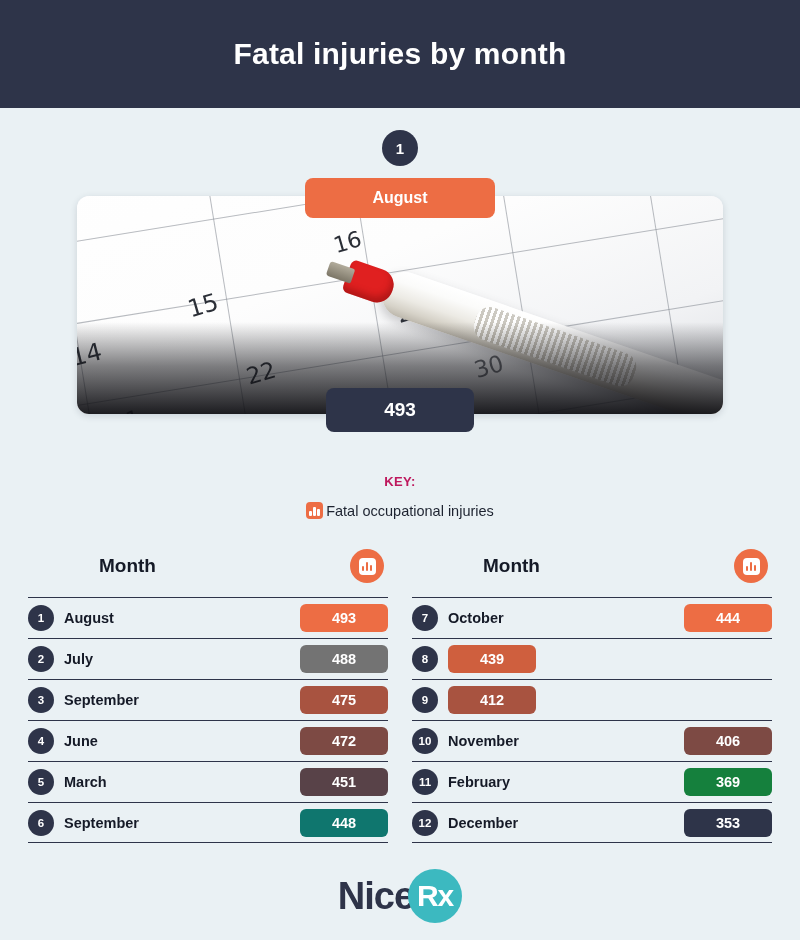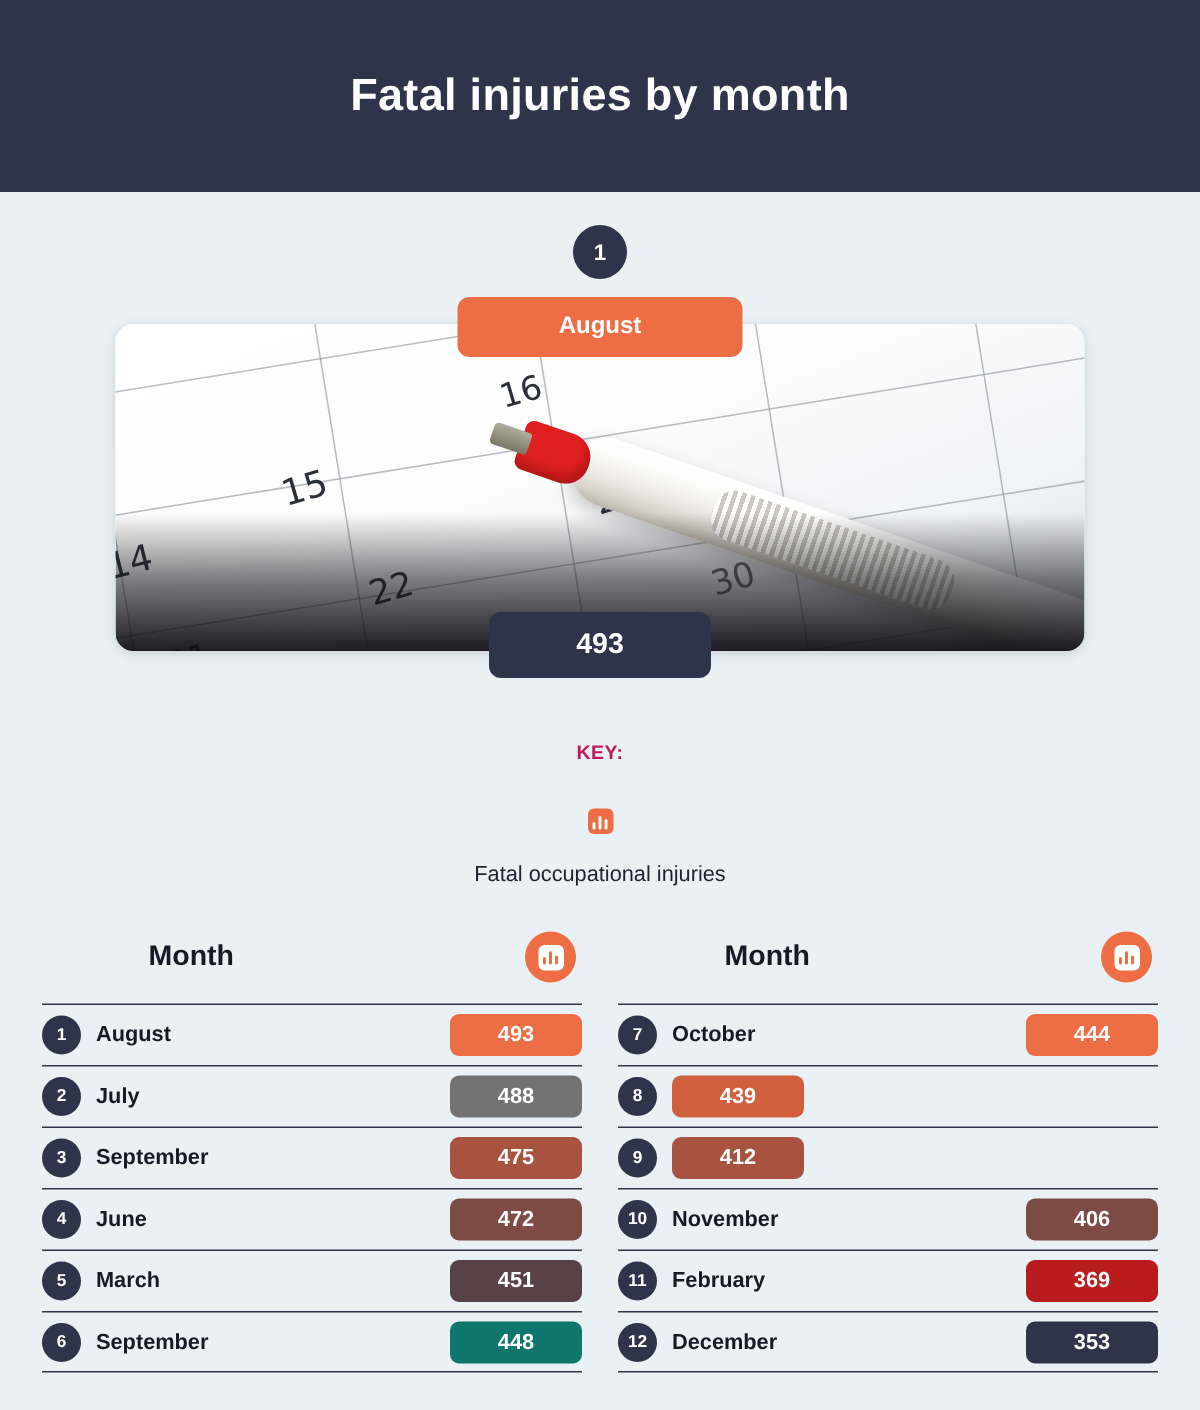--- a/index.html
+++ b/index.html
@@ -6,21 +6,21 @@
   html,body { width:800px; height:940px; }
   body {
     background:#eaf1f4;
     font-family:"Liberation Sans", sans-serif;
     -webkit-font-smoothing:antialiased;
     overflow:hidden;
   }
 
   
   .header {
-    height:128px;
+    height:108px;
     background:#2e3449;
     display:flex;
     align-items:center;
     justify-content:center;
   }
   .header-title {
     color:#ffffff;
     font-size:30px;
     font-weight:bold;
     letter-spacing:.2px;
@@ -152,26 +152,25 @@
 
   
   .key-block { margin-top:42px; text-align:center; }
   .key-title {
     font-size:13px;
     font-weight:bold;
     color:#be185d;
     letter-spacing:.3px;
   }
   .key-row {
-    margin-top:30px;
+    margin-top:13px;
     display:flex;
     align-items:center;
     justify-content:center;
-    gap:19px;
-    flex-direction:column;
+    gap:3px;
   }
   .key-icon {
     width:17px; height:17px;
     border-radius:4px;
     background:#ed6d44;
     display:flex; align-items:flex-end; justify-content:center;
     gap:1.5px;
     padding:0 2.5px 3.5px;
   }
   .key-icon i { display:block; width:2.5px; background:#fff; border-radius:1px; }
@@ -412,21 +411,21 @@
         <span class="value" style="background:#a85340;">412</span>
       </div>
       <div class="row">
         <span class="rank">10</span>
         <span class="month-name">November</span>
         <span class="value" style="background:#7d4a44;">406</span>
       </div>
       <div class="row">
         <span class="rank">11</span>
         <span class="month-name">February</span>
-        <span class="value" style="background:#b91c1c;">369</span>
+        <span class="value" style="background:#15803d;">369</span>
       </div>
       <div class="row">
         <span class="rank">12</span>
         <span class="month-name">December</span>
         <span class="value" style="background:#2e3449;">353</span>
       </div>
     </div>
   </div>
 
 </div>

